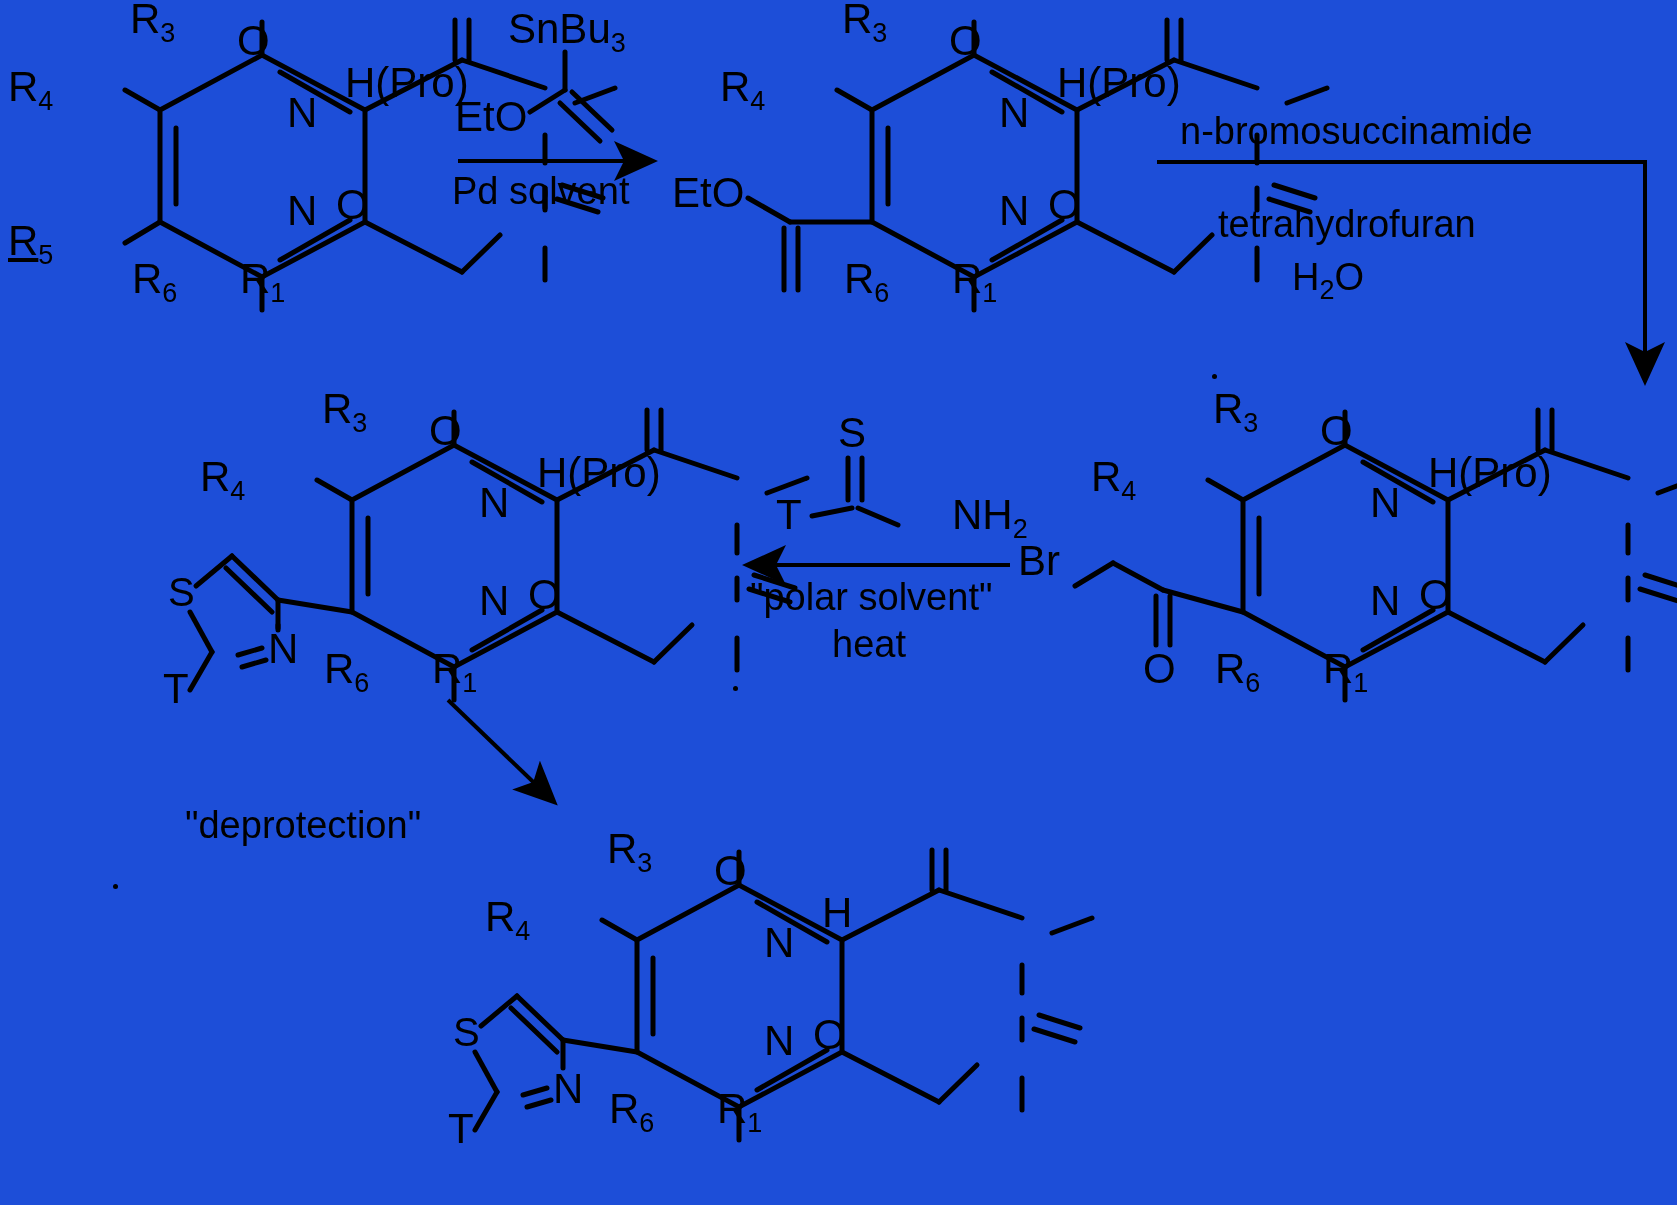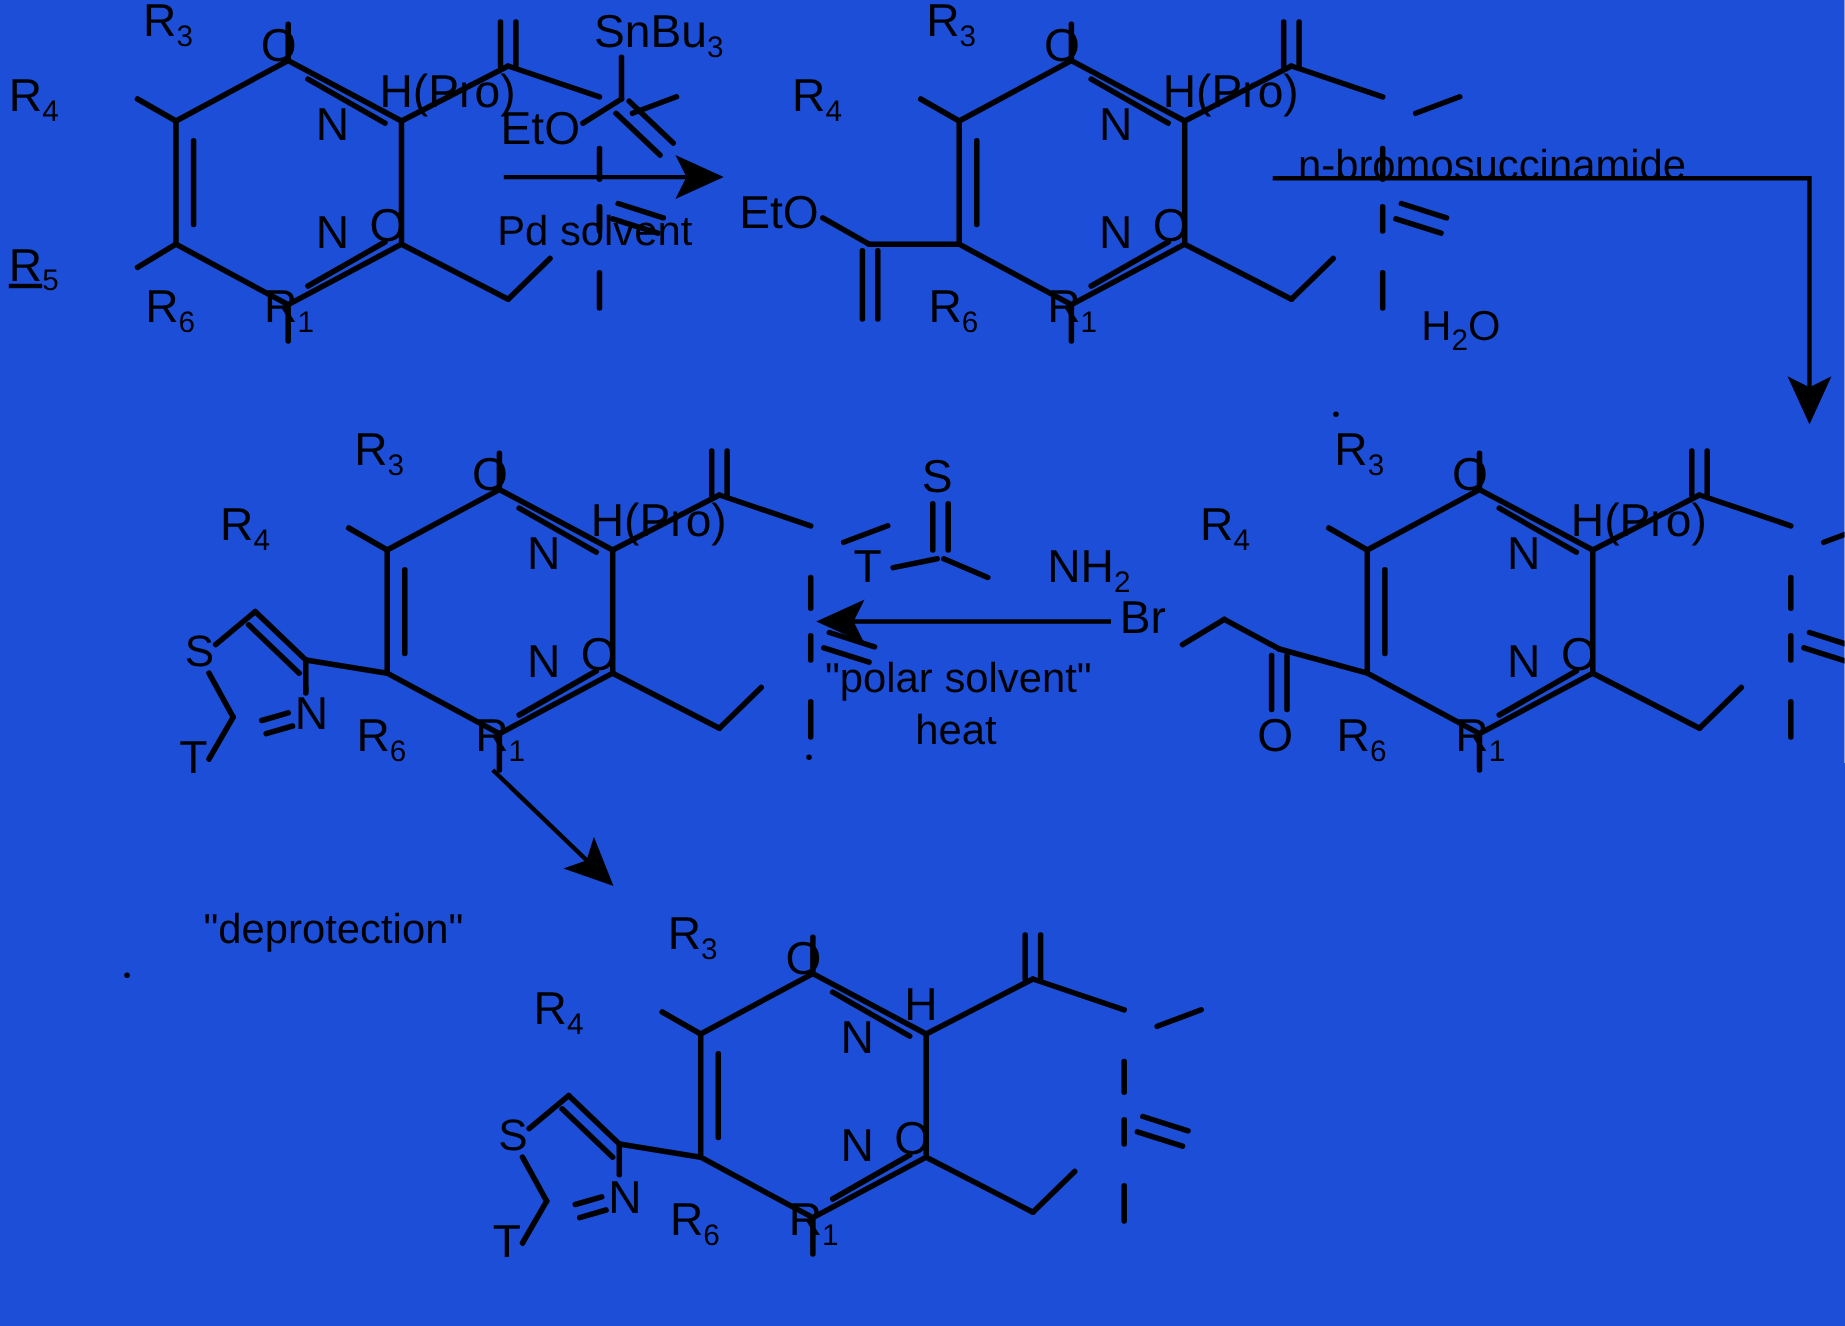--- a/index.html
+++ b/index.html
@@ -27,21 +27,21 @@
   }
   .lbl {
     position: absolute;
     white-space: nowrap;
     font-family: "Liberation Sans", sans-serif;
     line-height: 1;
     color: #000;
   }
   .atom   { font-size: 42px; }
   .atom-s { font-size: 40px; }
-  .cond   { font-size: 38px; margin-top: 20px; }
+  .cond   { font-size: 38px; }
   .rgroup { font-size: 42px; }
   .sub    { font-size: 27px; vertical-align: baseline; position: relative; top: 9px; }
   .legend { font-size: 40px; }
   .dotmk  { position:absolute; width:5px; height:5px; background:#000; border-radius:50%; }
 </style>
 </head>
 <body>
 
 <div id="scheme">
 
@@ -259,21 +259,21 @@
   <div class="lbl rgroup" style="left:240px; top:258px;">
     <span>R</span><span class="sub">1</span>
   </div>
   <div class="lbl atom" style="left:237px; top:20px;">O</div>
   <div class="lbl atom" style="left:287px; top:92px;">N</div>
   <div class="lbl atom" style="left:287px; top:190px;">N</div>
   <div class="lbl atom" style="left:336px; top:184px;">O</div>
   <div class="lbl atom" style="left:345px; top:62px;">H(Pro)</div>
 
 
-  <div class="lbl atom" style="left:540px; top:8px;">
+  <div class="lbl atom" style="left:508px; top:8px;">
     <span>SnBu</span><span class="sub">3</span>
   </div>
   <div class="lbl atom" style="left:455px; top:96px;">EtO</div>
   <div class="lbl cond" style="left:452px; top:172px;">Pd solvent</div>
 
   <div class="lbl rgroup" style="left:842px; top:-2px;">
     <span>R</span><span class="sub">3</span>
   </div>
   <div class="lbl rgroup" style="left:720px; top:66px;">
     <span>R</span><span class="sub">4</span>
@@ -285,20 +285,21 @@
     <span>R</span><span class="sub">1</span>
   </div>
   <div class="lbl atom" style="left:949px; top:20px;">O</div>
   <div class="lbl atom" style="left:999px; top:92px;">N</div>
   <div class="lbl atom" style="left:999px; top:190px;">N</div>
   <div class="lbl atom" style="left:1048px; top:184px;">O</div>
   <div class="lbl atom" style="left:1057px; top:62px;">H(Pro)</div>
   <div class="lbl atom" style="left:672px; top:172px;">EtO</div>
 
   <div class="lbl cond" style="left:1180px; top:112px;">n-bromosuccinamide</div>
+  <div class="lbl cond" style="left:1218px; top:205px;">tetrahydrofuran</div>
   <div class="lbl cond" style="left:1292px; top:258px;">
     <span>H</span><span class="sub">2</span><span>O</span>
   </div>
 
   <div class="lbl rgroup" style="left:1213px; top:388px;">
     <span>R</span><span class="sub">3</span>
   </div>
   <div class="lbl rgroup" style="left:1091px; top:456px;">
     <span>R</span><span class="sub">4</span>
   </div>

